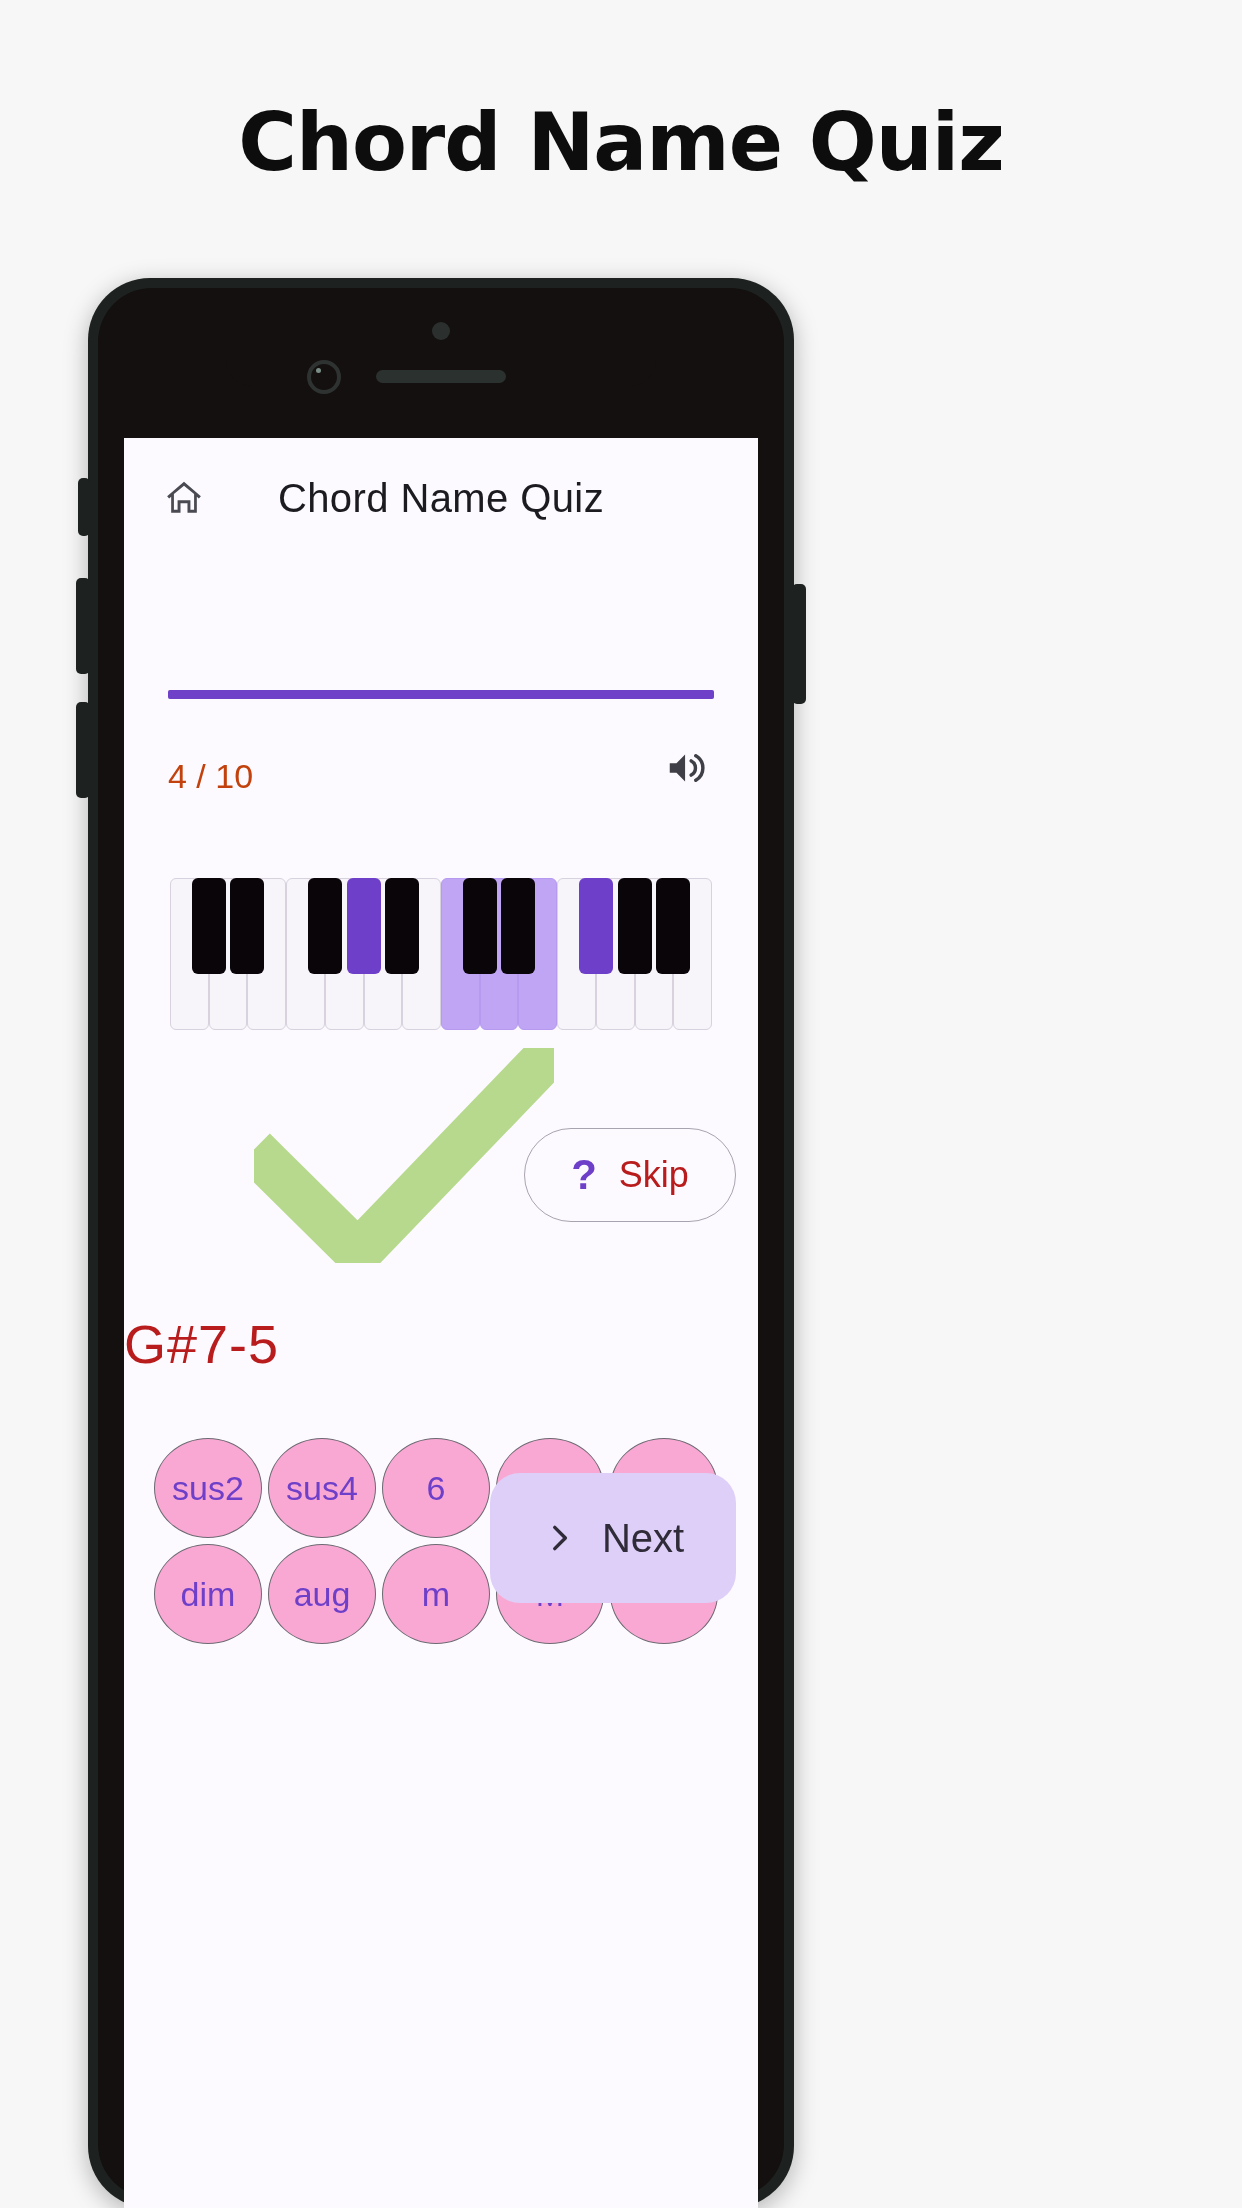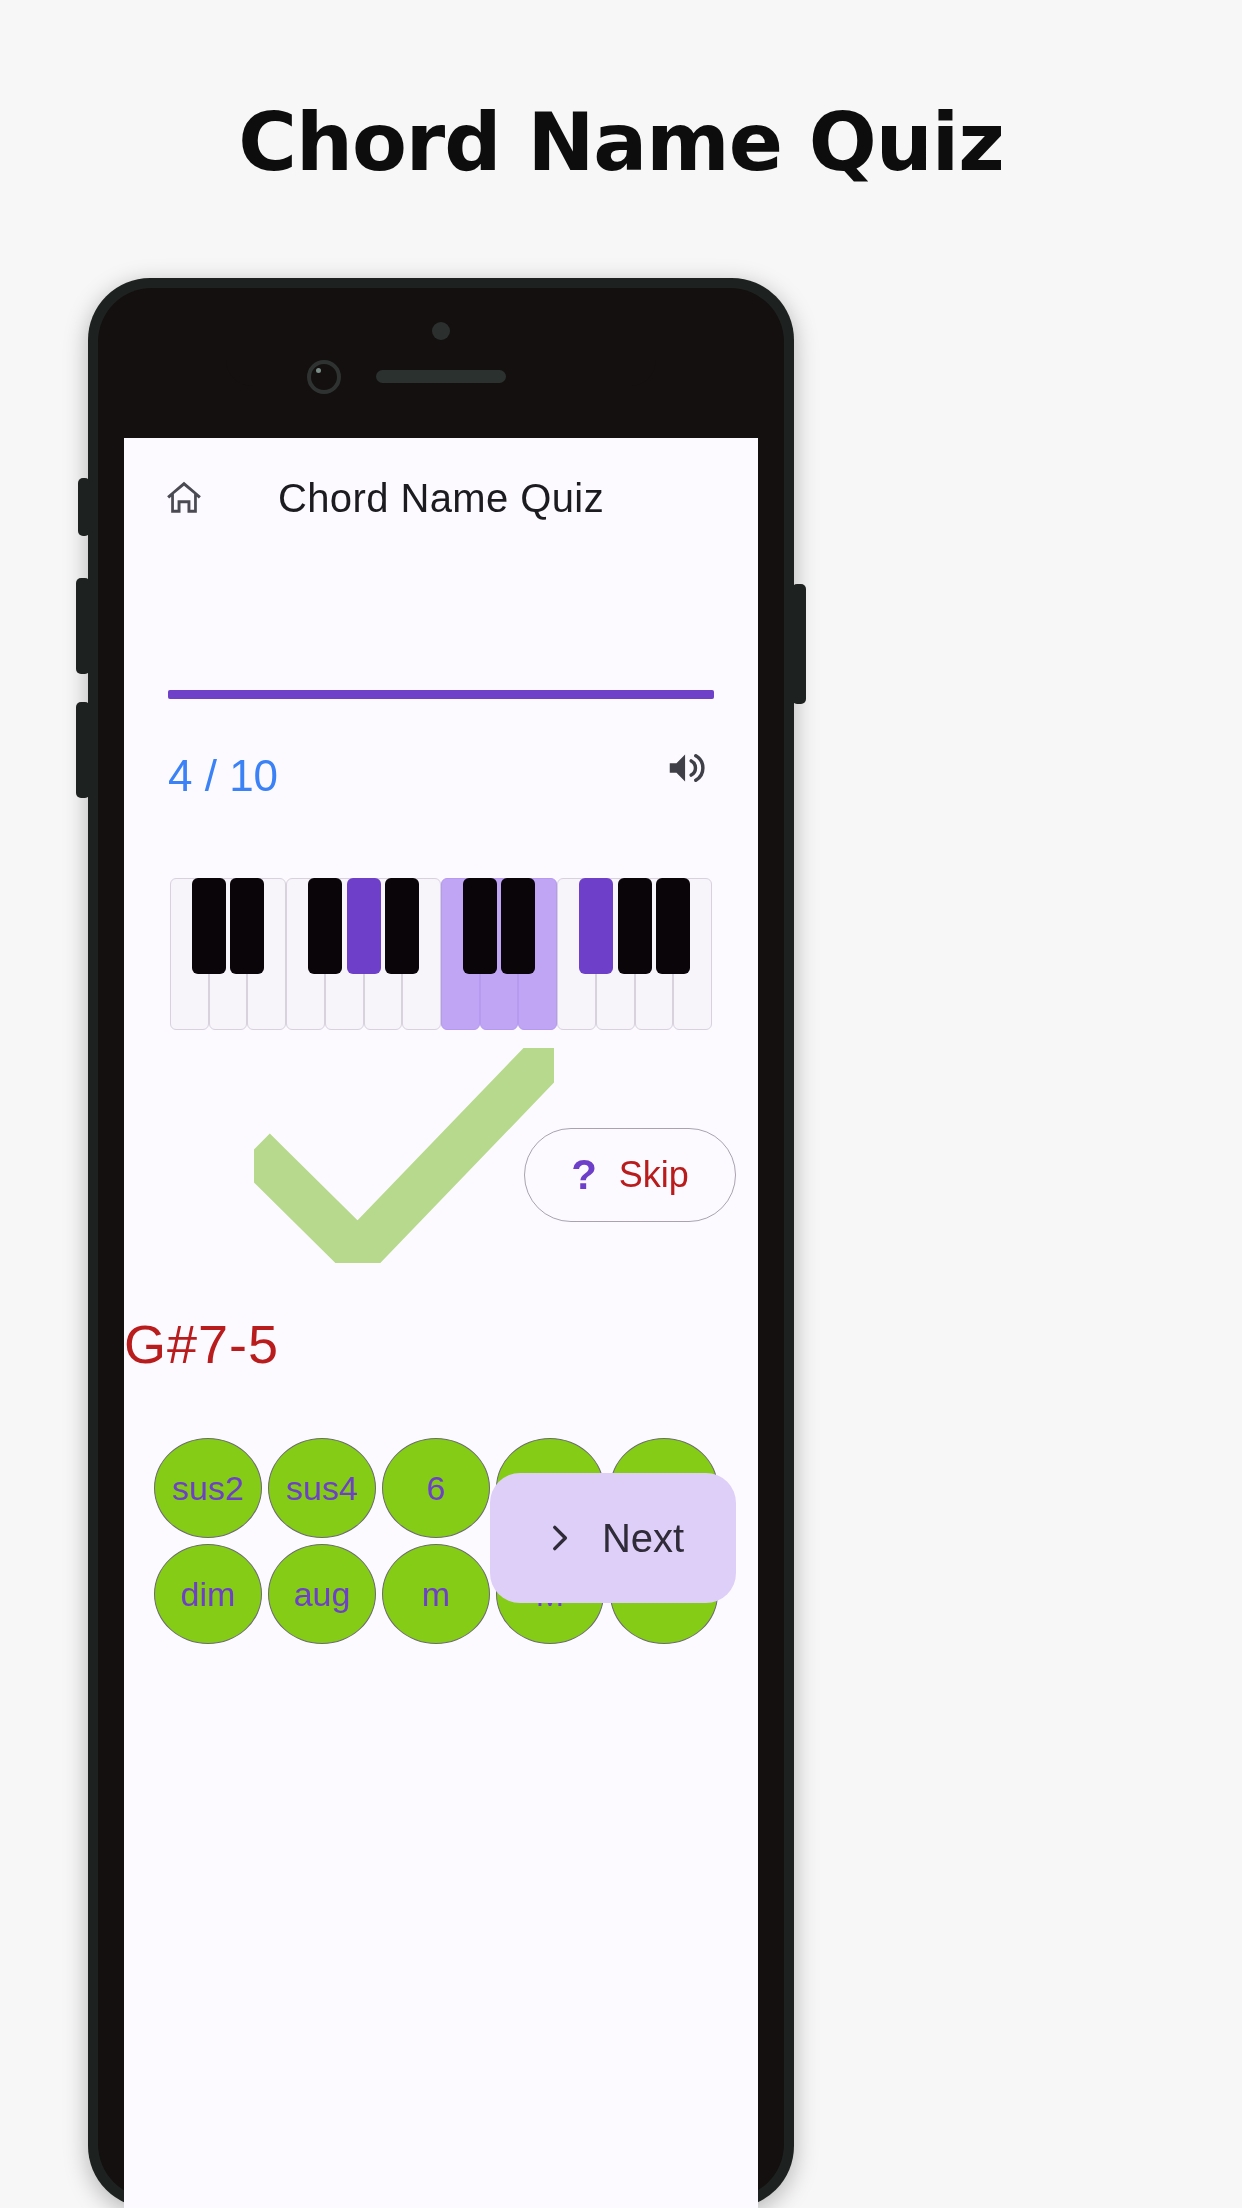--- a/index.html
+++ b/index.html
@@ -103,21 +103,21 @@
     background:#e9e2f5; border-radius:2px;
   }
   #progress-fill{
     height:100%; background:#6e41c8; border-radius:2px;
   }
   #counter-row{
     position:absolute; left:44px; top:300px;
     width:546px; height:60px;
     display:flex; align-items:center; justify-content:space-between;
   }
-  #counter-text{ font-size:44px; color:#3b82f6;margin-top:16px; }
+  #counter-text{ font-size:34px; color:#c2410c;margin-top:16px; }
   #sound-btn{ width:54px; height:54px; display:flex; align-items:center; justify-content:center; cursor:pointer; }
 
   
   #piano{
     position:absolute; left:46px; top:440px;
     width:542px; height:152px;
   }
   .wkey{
     position:absolute; top:0; height:152px;
     background:#f7f4fa;
@@ -165,21 +165,21 @@
   #answers{
     position:absolute; left:30px; top:1000px;
     width:574px;
     display:flex; flex-wrap:wrap;
     row-gap:6px; column-gap:6px;
   }
   .ans{
     width:108px; height:100px;
     border:1px solid #6d6a72;
     border-radius:50%;
-    background:#84cc16;
+    background:#f9a8d4;
     display:flex; align-items:center; justify-content:center;
     font-size:34px; color:#6e3fc8;
     cursor:pointer;
   }
 
   
   #next-btn{
     position:absolute; right:22px; top:1035px;
     width:246px; height:130px;
     background:#ddcff7;

